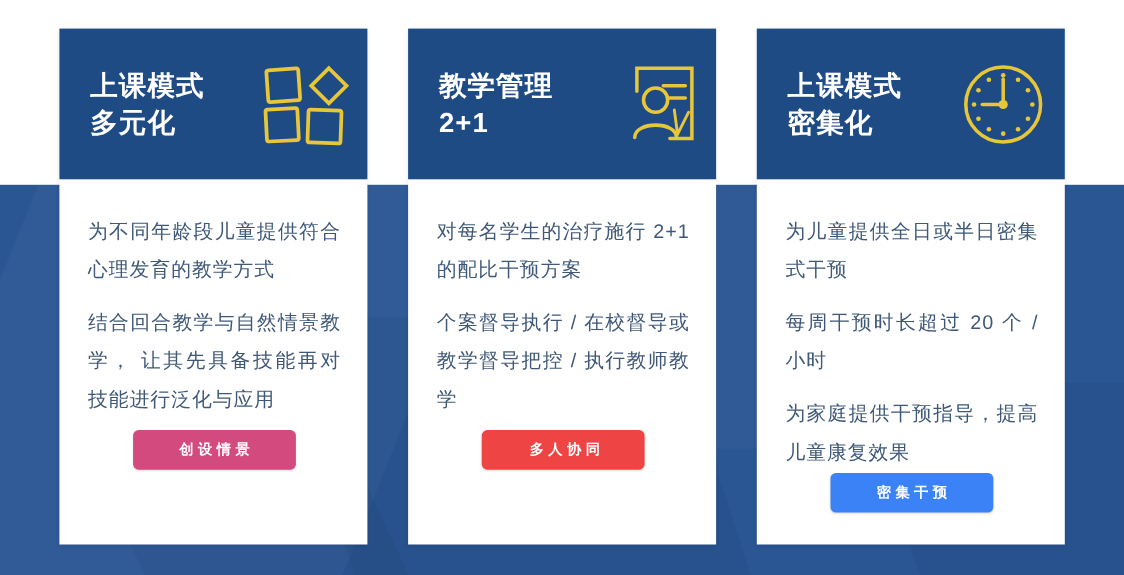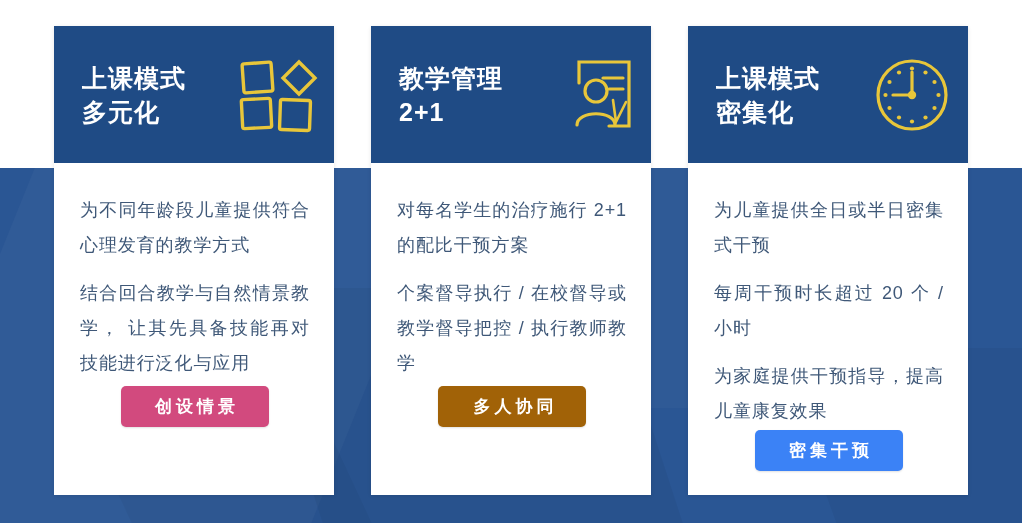--- a/index.html
+++ b/index.html
@@ -129,33 +129,33 @@
     margin-top: auto;
     padding-bottom: 68px;
     display: flex;
     justify-content: center;
   }
 
   .btn {
     border: none;
     border-radius: 5px;
     color: #ffffff;
-    font-size: 17px;
+    font-size: 13px;
     font-weight: bold;
     letter-spacing: 4px;
     text-indent: 4px;
     padding: 9px 26px;
     min-width: 148px;
     cursor: pointer;
     font-family: Liberation Sans, sans-serif;
     box-shadow: 0 1px 2px rgba(0,0,0,0.12);
   }
   .btn-pink   { background: #d24a7e; }
   .btn-yellow { background: #f5c council; }
-  .btn-yellow { background: #a16207; padding-left: 29px; }
+  .btn-yellow { background: #ef4444; padding-left: 29px; }
   .btn-blue   { background: #3b82f6; }
 </style>
 </head>
 <body>
 
 <div id="stage">
 
   <div class="bg-band">
     <div class="bg-poly p1"></div>
     <div class="bg-poly p2"></div>

